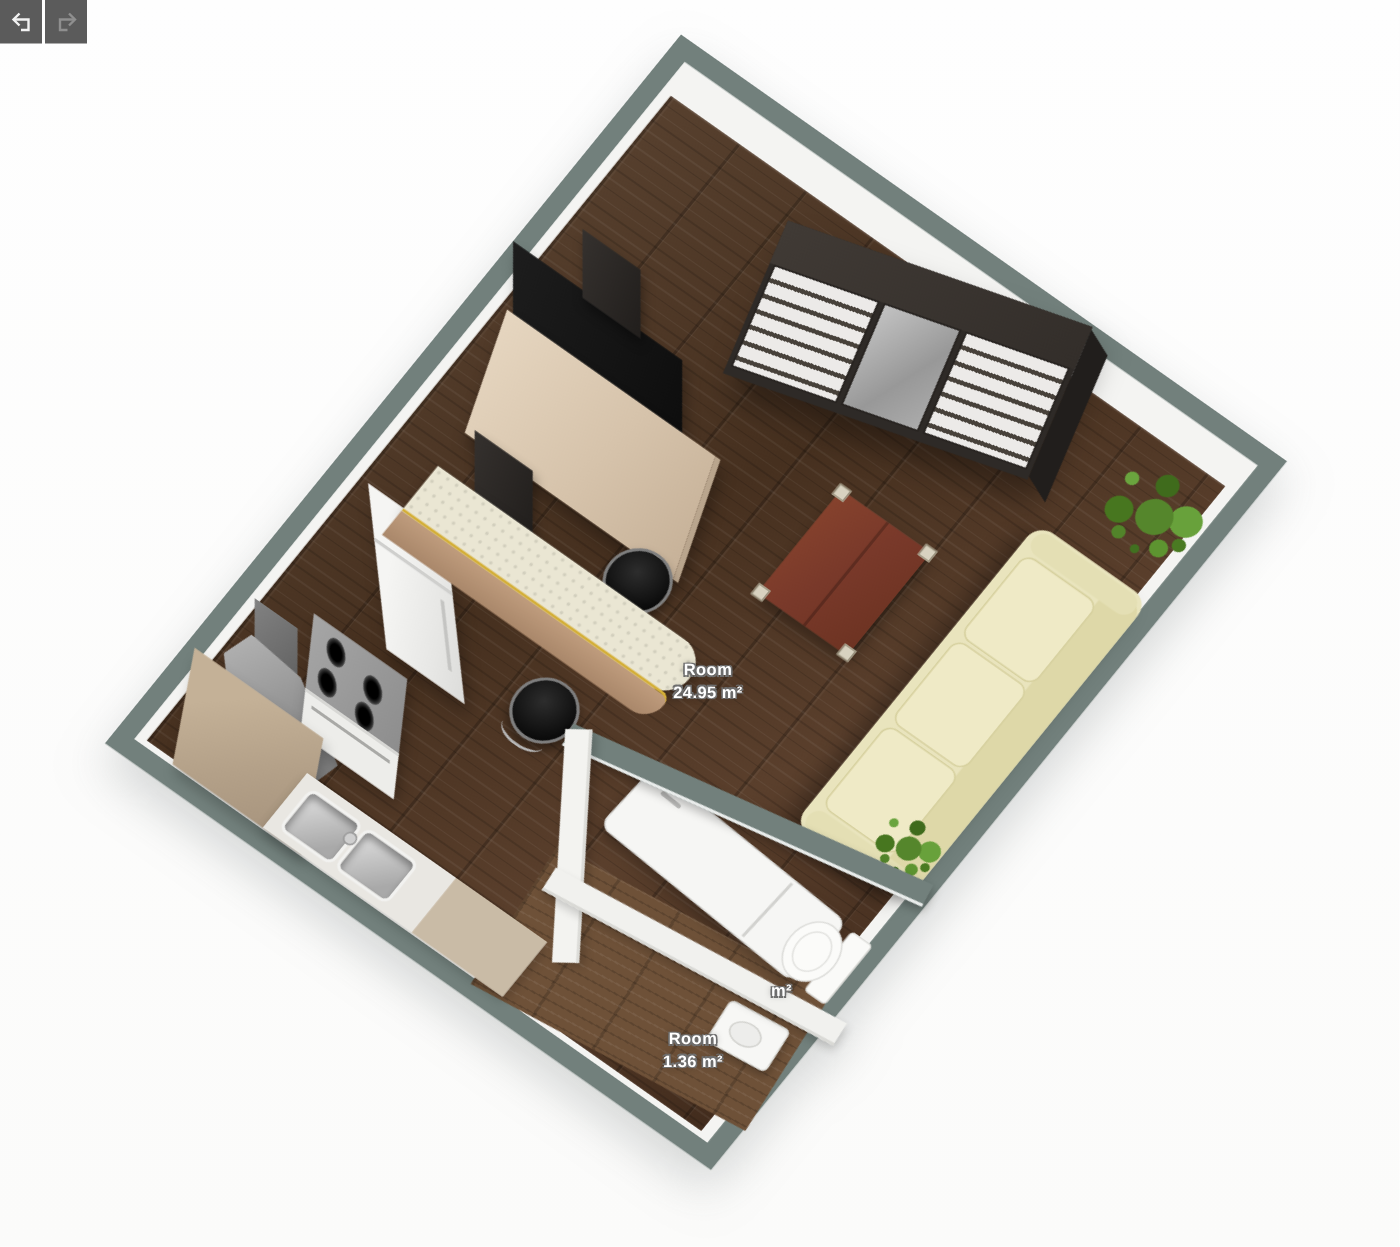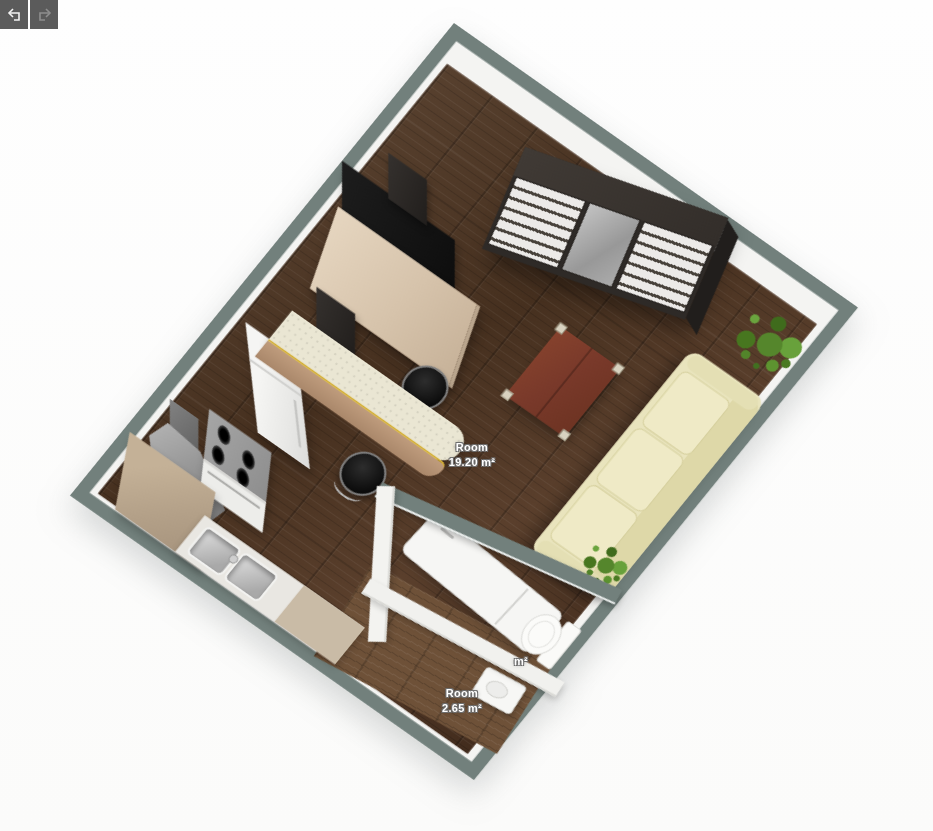--- a/index.html
+++ b/index.html
@@ -245,23 +245,23 @@
     </div>
     <div class="fitem" id="washbasin"></div>
 
     <div class="iwall" id="bath-wall-north"></div>
     <div class="iwall" id="bath-wall-west"></div>
     <div class="iwall" id="bath-wall-south"></div>
   </div>
 
   <div class="room-label" id="label-main">
     <div>Room</div>
-    <div>19.20 m²</div>
+    <div>24.95 m²</div>
   </div>
   <div class="room-label" id="label-hall">
     <div>Room</div>
-    <div>2.65 m²</div>
+    <div>1.36 m²</div>
   </div>
   <div class="room-label" id="label-bath">
     <div>m²</div>
   </div>
 
 </div>
 
 </body></html>

